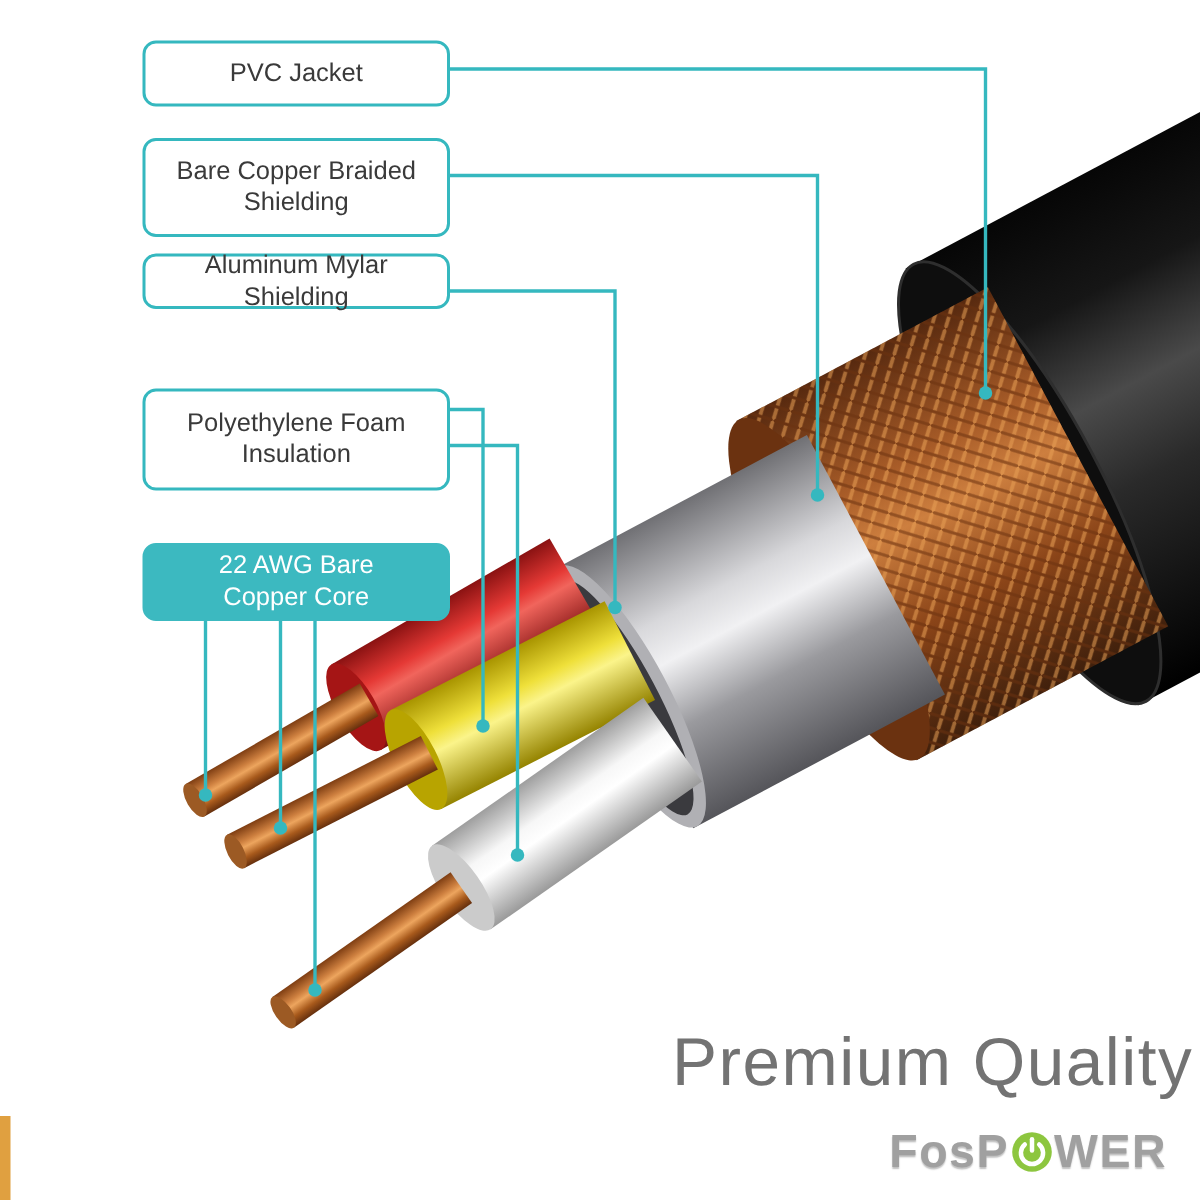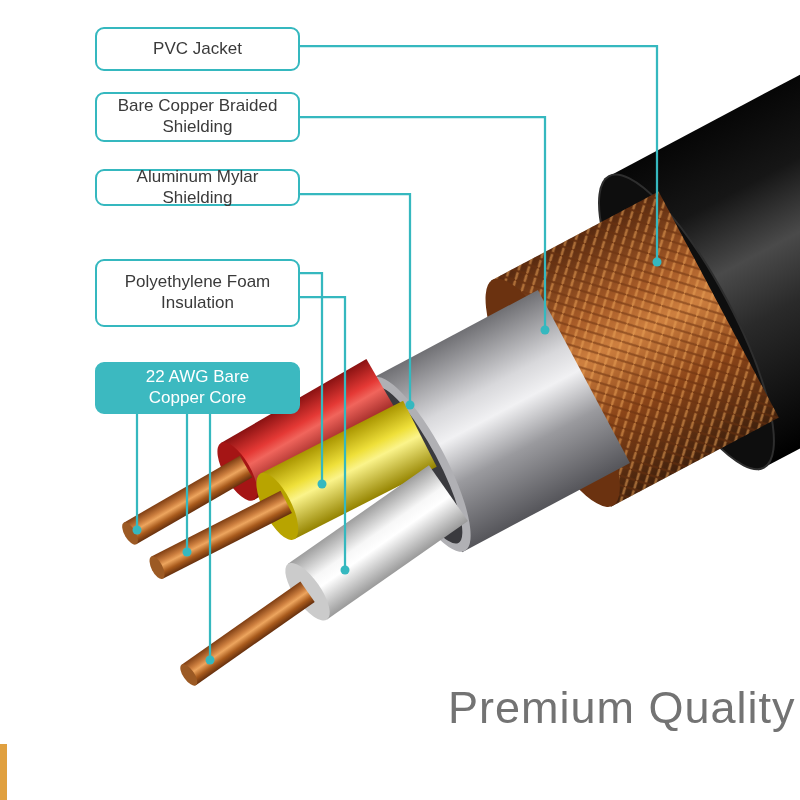--- a/index.html
+++ b/index.html
@@ -5,21 +5,21 @@
   html,body{margin:0;padding:0;background:#fff;}
   .stage{position:relative;width:800px;height:800px;background:#fff;overflow:hidden;
          font-family:"Liberation Sans",sans-serif;}
   .cable-svg{position:absolute;left:0;top:0;}
   .label-box{position:absolute;left:95px;width:205px;box-sizing:border-box;
              background:#fff;border:2px solid #35b8bf;border-radius:9px;
              display:flex;align-items:center;justify-content:center;text-align:center;
              color:#3a3a3a;font-size:17px;line-height:1.22;padding:4px 10px;z-index:3;}
   .label-box.filled{background:#3cb9c0;border-color:#3cb9c0;color:#fff;padding:16px 26px;}
   .lb-pvc{top:27px;height:44px;}
-  .lb-braid{top:92px;height:50px;}
+  .lb-braid{top:92px;height:66px;}
   .lb-mylar{top:169px;height:37px;}
   .lb-foam{top:259px;height:68px;}
   .lb-core{top:362px;height:52px;}
   .tagline{position:absolute;left:448px;top:682px;font-size:45px;letter-spacing:1px;
            color:#737373;z-index:3;}
   .edge-accent{position:absolute;left:0;top:744px;width:7px;height:56px;background:#e0a040;}
   .brand{position:absolute;right:22px;top:750px;display:flex;align-items:center;z-index:3;
          font-size:31px;font-weight:bold;color:#a0a0a0;letter-spacing:1px;
          text-shadow:0 1px 1px rgba(0,0,0,.25);}
   .power-circle{display:inline-flex;margin:0 1px;}
@@ -170,14 +170,25 @@
     <span>Polyethylene Foam Insulation</span>
   </div>
   <div class="label-box filled lb-core">
     <span>22 AWG Bare Copper Core</span>
   </div>
 
   <div class="tagline">Premium Quality</div>
 
   <div class="edge-accent"></div>
 
+  <div class="brand">
+    <span>FosP</span>
+    <span class="power-circle">
+      <svg width="28" height="28" viewBox="0 0 28 28">
+        <circle cx="14" cy="14" r="13.2" fill="#8dc63f"></circle>
+        <path d="M14 5.5 v7.5" stroke="#ffffff" stroke-width="3" stroke-linecap="round"></path>
+        <path d="M9.2 9 a7.4 7.4 0 1 0 9.6 0" stroke="#ffffff" stroke-width="3" fill="none" stroke-linecap="round"></path>
+      </svg>
+    </span>
+    <span>WER</span>
+  </div>
 
 </div>
 
 </body></html>

